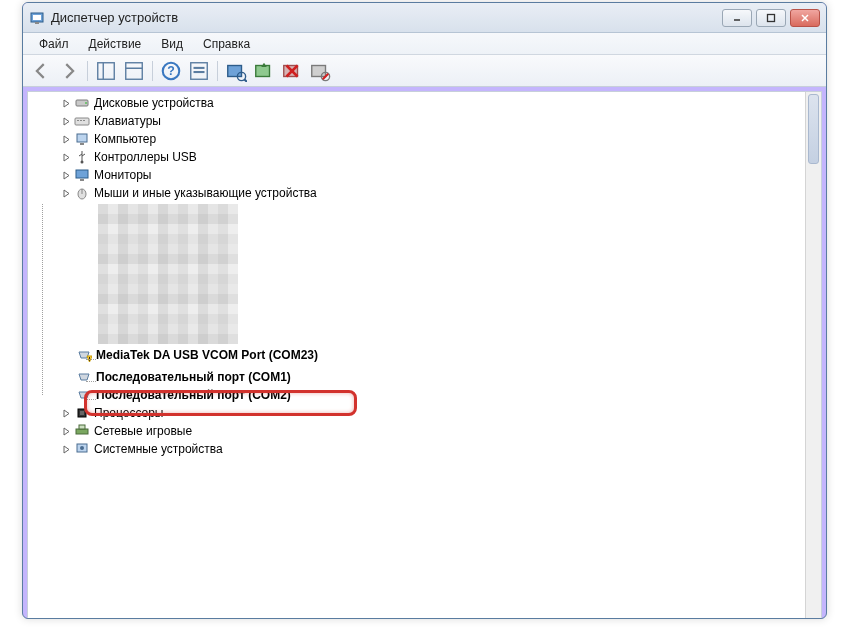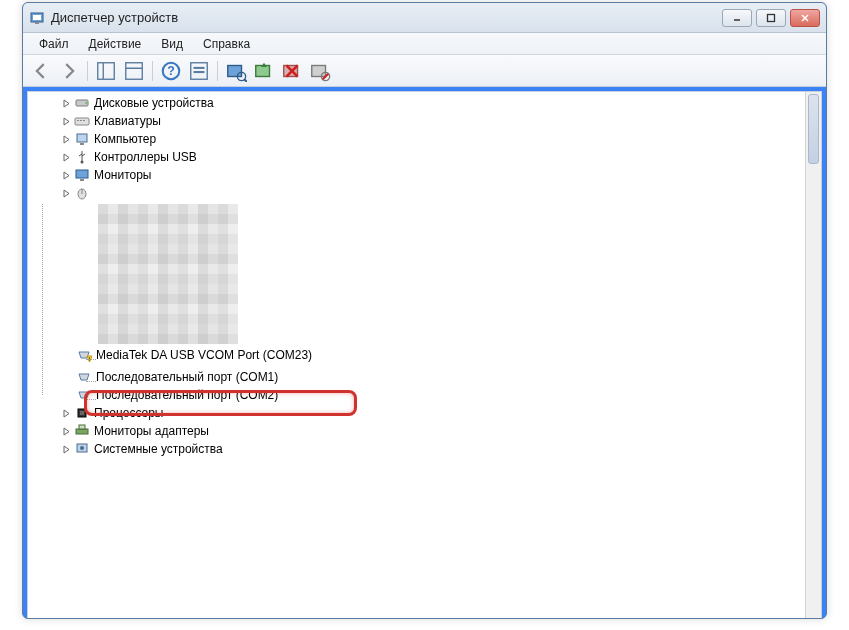--- a/index.html
+++ b/index.html
@@ -1,17 +1,17 @@
 <!DOCTYPE html>
 <html><head>
 <meta charset="utf-8">
 <style>
   * { box-sizing: border-box; margin: 0; padding: 0; }
   body { font-family: "Segoe UI", Tahoma, sans-serif; font-size: 12px; background: #fff; width: 849px; height: 630px; position: relative; overflow: hidden; }
-  .outer { position: absolute; left: 22px; top: 2px; width: 805px; height: 617px; border: 1px solid #5a7ca0; border-radius: 6px; background: #3b82f6; box-shadow: 0 0 8px rgba(0,0,0,0.15); overflow: hidden; }
+  .outer { position: absolute; left: 22px; top: 2px; width: 805px; height: 617px; border: 1px solid #5a7ca0; border-radius: 6px; background: #c4b5fd; box-shadow: 0 0 8px rgba(0,0,0,0.15); overflow: hidden; }
   .titlebar { height: 30px; background: linear-gradient(#e9eef5, #d8e1ec); display: flex; align-items: center; padding: 0 6px; border-bottom: 1px solid #b6c4d4; }
   .titlebar .icon { width: 16px; height: 16px; margin-right: 6px; }
   .titlebar .title { flex: 1; font-size: 13px; color: #222; }
   .winbtns { display: flex; gap: 4px; }
   .winbtn { width: 30px; height: 18px; border: 1px solid #9aa7b5; border-radius: 3px; background: linear-gradient(#f6f8fb, #dde4ed); display: flex; align-items: center; justify-content: center; cursor: default; }
   .winbtn.close { background: linear-gradient(#f0a6a0, #d96b5e); border-color: #b85248; }
   .winbtn svg { width: 10px; height: 10px; }
   .menubar { height: 22px; background: linear-gradient(#f6f8fb, #eef2f7); border-bottom: 1px solid #d0d7e0; display: flex; align-items: center; padding: 0 6px; }
   .menubar .menuitem { padding: 2px 10px; color: #222; cursor: default; text-align: center; }
   .toolbar { height: 32px; background: linear-gradient(#f9fafc, #ecf0f6); border-bottom: 1px solid #c7cfda; display: flex; align-items: center; padding: 0 6px; gap: 4px; }
@@ -21,21 +21,21 @@
   .scrollbar { position: absolute; right: 0; top: 0; bottom: 0; width: 16px; background: #f0f0f0; border-left: 1px solid #d4d4d4; }
   .scrollbar .thumb { position: absolute; left: 2px; right: 2px; top: 2px; height: 70px; background: linear-gradient(#dce3ee, #c4d0e2); border: 1px solid #a9b8cf; border-radius: 3px; }
   .tree { padding: 2px 2px 2px 4px; line-height: 18px; color: #000; }
   .node { display: flex; align-items: center; height: 18px; cursor: default; }
   .chevron { width: 12px; margin-right: 2px; display:flex; align-items:center; justify-content:center; }
   .chevron svg { width:9px; height:9px; }
   .ticon { width: 16px; height: 16px; margin-right: 4px; display:flex; align-items:center; justify-content:center; font-size: 11px; }
   .children { padding-left: 22px; position: relative; }
   .children::before { content: ""; position: absolute; left: 10px; top: 0; bottom: 9px; border-left: 1px dotted #a0a0a0; }
   .children .node::before { content: ""; position: absolute; left: 10px; width: 10px; border-top: 1px dotted #a0a0a0; margin-top: 9px; }
-  .children .node { position: relative; padding-left: 0; }
+  .children .node { position: relative; padding-left: 0; font-weight: bold; }
   .blurbox { width: 140px; height: 140px; margin: 2px 0 2px 22px;
     background:
       linear-gradient(90deg, #e6e6e6 25%, #f5f5f5 25%, #f5f5f5 50%, #e2e2e2 50%, #e2e2e2 75%, #f0f0f0 75%),
       linear-gradient(0deg, #ededed 25%, #f8f8f8 25%, #f8f8f8 50%, #e8e8e8 50%, #e8e8e8 75%, #f3f3f3 75%);
     background-size: 40px 40px, 40px 40px;
     background-blend-mode: multiply;
   }
   .highlight { border: 3px solid #d2322d; border-radius: 8px; position: absolute; pointer-events: none; box-shadow: 0 0 4px rgba(210,50,45,0.4) inset; }
   .lvl0 { padding-left: 28px; }
   .lvl0b { padding-left: 22px; }
@@ -235,20 +235,21 @@
             <svg viewBox="0 0 9 9">
               <path d="M2 1 L7 4.5 L2 8 Z" fill="none" stroke="#666"></path>
             </svg>
           </span>
         <span class="ticon">
             <svg viewBox="0 0 16 16">
               <ellipse cx="8" cy="9" rx="4" ry="5" fill="#e0e0e0" stroke="#888"></ellipse>
               <line x1="8" y1="4" x2="8" y2="9" stroke="#888"></line>
             </svg>
           </span>
+        <span>Мыши и иные указывающие устройства</span>
       </div>
 
 
       <div class="children" style="padding-left:44px;">
         <div class="blurbox"></div>
 
         <div class="node">
           <span class="ticon">
               <svg viewBox="0 0 16 16">
                 <path d="M3 5 L13 5 L11 11 L5 11 Z" fill="#d0d7e0" stroke="#5a7ca0"></path>
@@ -297,21 +298,21 @@
             <svg viewBox="0 0 9 9">
               <path d="M2 1 L7 4.5 L2 8 Z" fill="none" stroke="#666"></path>
             </svg>
           </span>
         <span class="ticon">
             <svg viewBox="0 0 16 16">
               <rect x="2" y="6" width="12" height="5" fill="#7aa760" stroke="#4a6b3a"></rect>
               <rect x="5" y="2" width="6" height="4" fill="#cde0c2" stroke="#4a6b3a"></rect>
             </svg>
           </span>
-        <span>Мониторы адаптеры</span>
+        <span>Сетевые игровые</span>
       </div>
 
       <div class="node lvl0">
         <span class="chevron">
             <svg viewBox="0 0 9 9">
               <path d="M2 1 L7 4.5 L2 8 Z" fill="none" stroke="#666"></path>
             </svg>
           </span>
         <span class="ticon">
             <svg viewBox="0 0 16 16">

